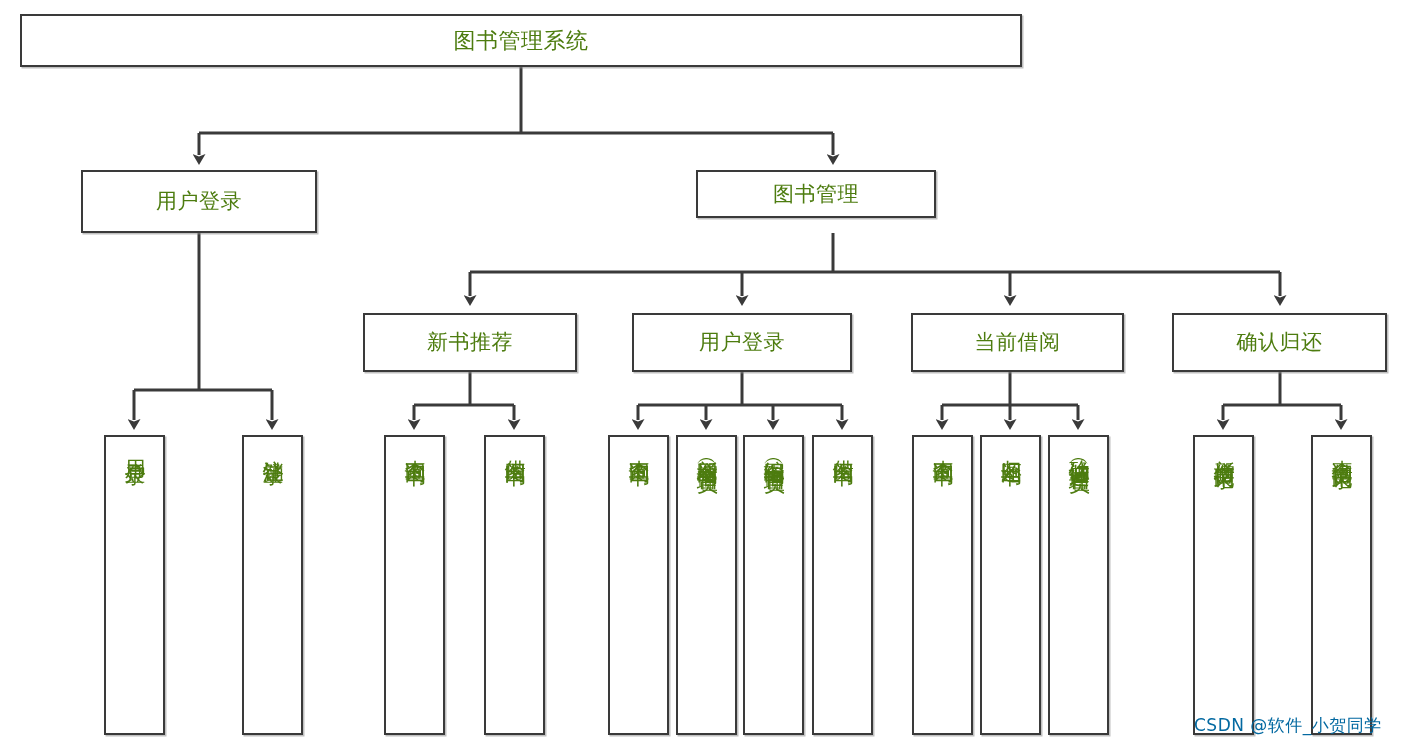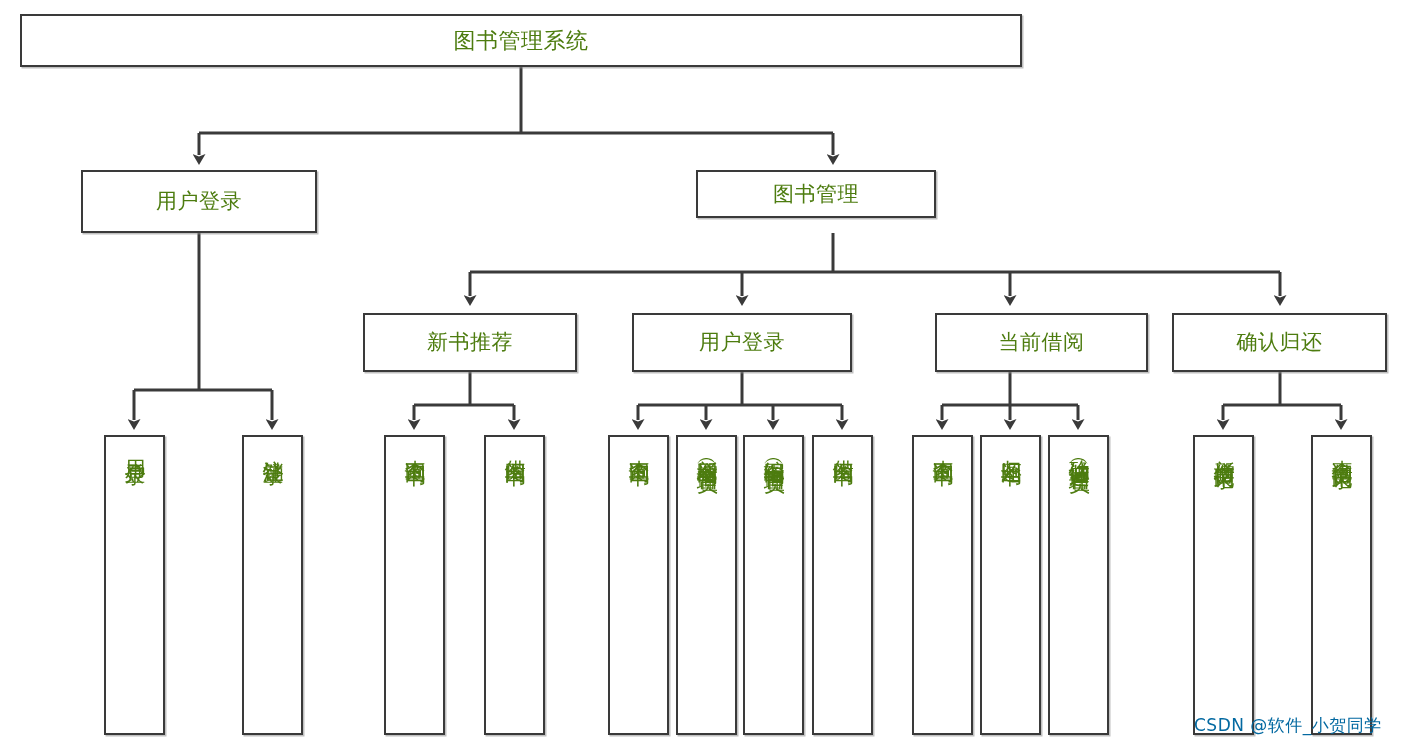--- a/index.html
+++ b/index.html
@@ -140,21 +140,21 @@
   </div>
 
   <div class="node horizontal" style="left:363px; top:313px; width:214px; height:59px;">
     <span class="label">新书推荐</span>
   </div>
 
   <div class="node horizontal" style="left:632px; top:313px; width:220px; height:59px;">
     <span class="label">用户登录</span>
   </div>
 
-  <div class="node horizontal" style="left:935px; top:313px; width:213px; height:59px;">
+  <div class="node horizontal" style="left:911px; top:313px; width:213px; height:59px;">
     <span class="label">当前借阅</span>
   </div>
 
   <div class="node horizontal" style="left:1172px; top:313px; width:215px; height:59px;">
     <span class="label">确认归还</span>
   </div>
 
   <div class="node vertical" style="left:104px; top:435px; width:61px; height:300px;">
     <span class="label">用户登录</span>
   </div>

